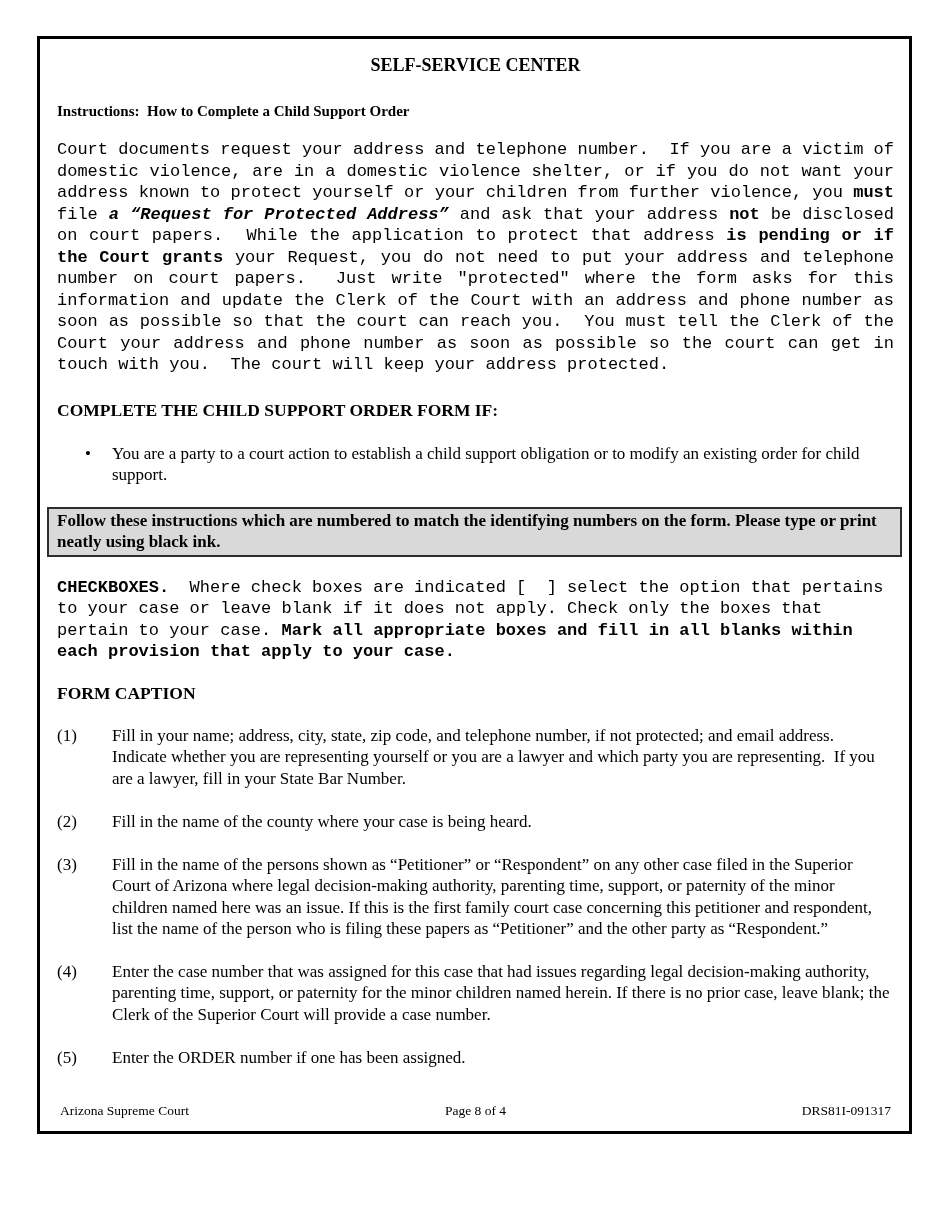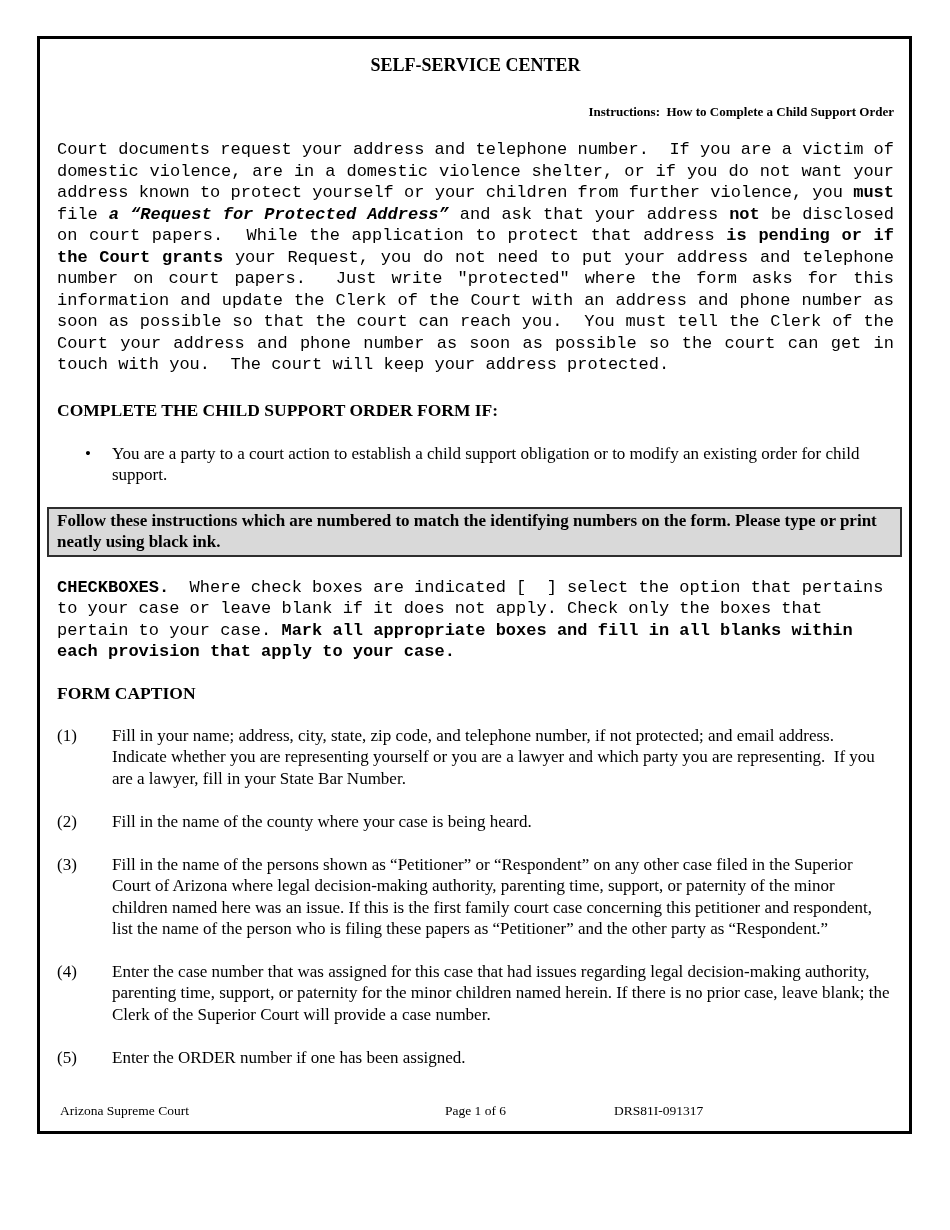--- a/index.html
+++ b/index.html
@@ -27,22 +27,22 @@
   }
   .title {
     margin: 16px 0 0 0;
     text-align: center;
     font-size: 18px;
     font-weight: bold;
     line-height: 21px;
   }
   .subtitle {
     margin: 25px 0 0 0;
-    text-align: right;
-    font-size: 13px;
+    text-align: left;
+    font-size: 15px;
     font-weight: bold;
     line-height: 21px;
     white-space: pre-wrap;
   }
   .heading {
     font-size: 17.5px;
     font-weight: bold;
     line-height: 21px;
     margin: 0;
   }
@@ -83,21 +83,21 @@
     position: absolute;
     left: 20px;
     right: 18px;
     bottom: 13px;
     display: flex;
     font-size: 13.5px;
     line-height: 15px;
   }
   .footer > span { flex: 1; }
   .footer-center { text-align: center; }
-  .footer-right { }
+  .footer-right { text-align: right; }
 </style>
 </head>
 <body>
 
 <div class="frame">
 
   <h1 class="title">SELF-SERVICE CENTER</h1>
 
   <h2 class="subtitle">Instructions:  How to Complete a Child Support Order</h2>
 
@@ -139,17 +139,17 @@
     <span class="num-text">Enter the case number that was assigned for this case that had issues regarding legal decision-making authority, parenting time, support, or paternity for the minor children named herein. If there is no prior case, leave blank; the Clerk of the Superior Court will provide a case number.</span>
   </div>
 
   <div class="numbered-item" style="margin-top:22px">
     <span class="num">(5)</span>
     <span class="num-text">Enter the ORDER number if one has been assigned.</span>
   </div>
 
   <div class="footer">
     <span class="footer-left">Arizona Supreme Court</span>
-    <span class="footer-center">Page 1 of 6</span>
+    <span class="footer-center">Page 8 of 4</span>
     <span class="footer-right">DRS81I-091317</span>
   </div>
 
 </div>
 
 </body></html>

